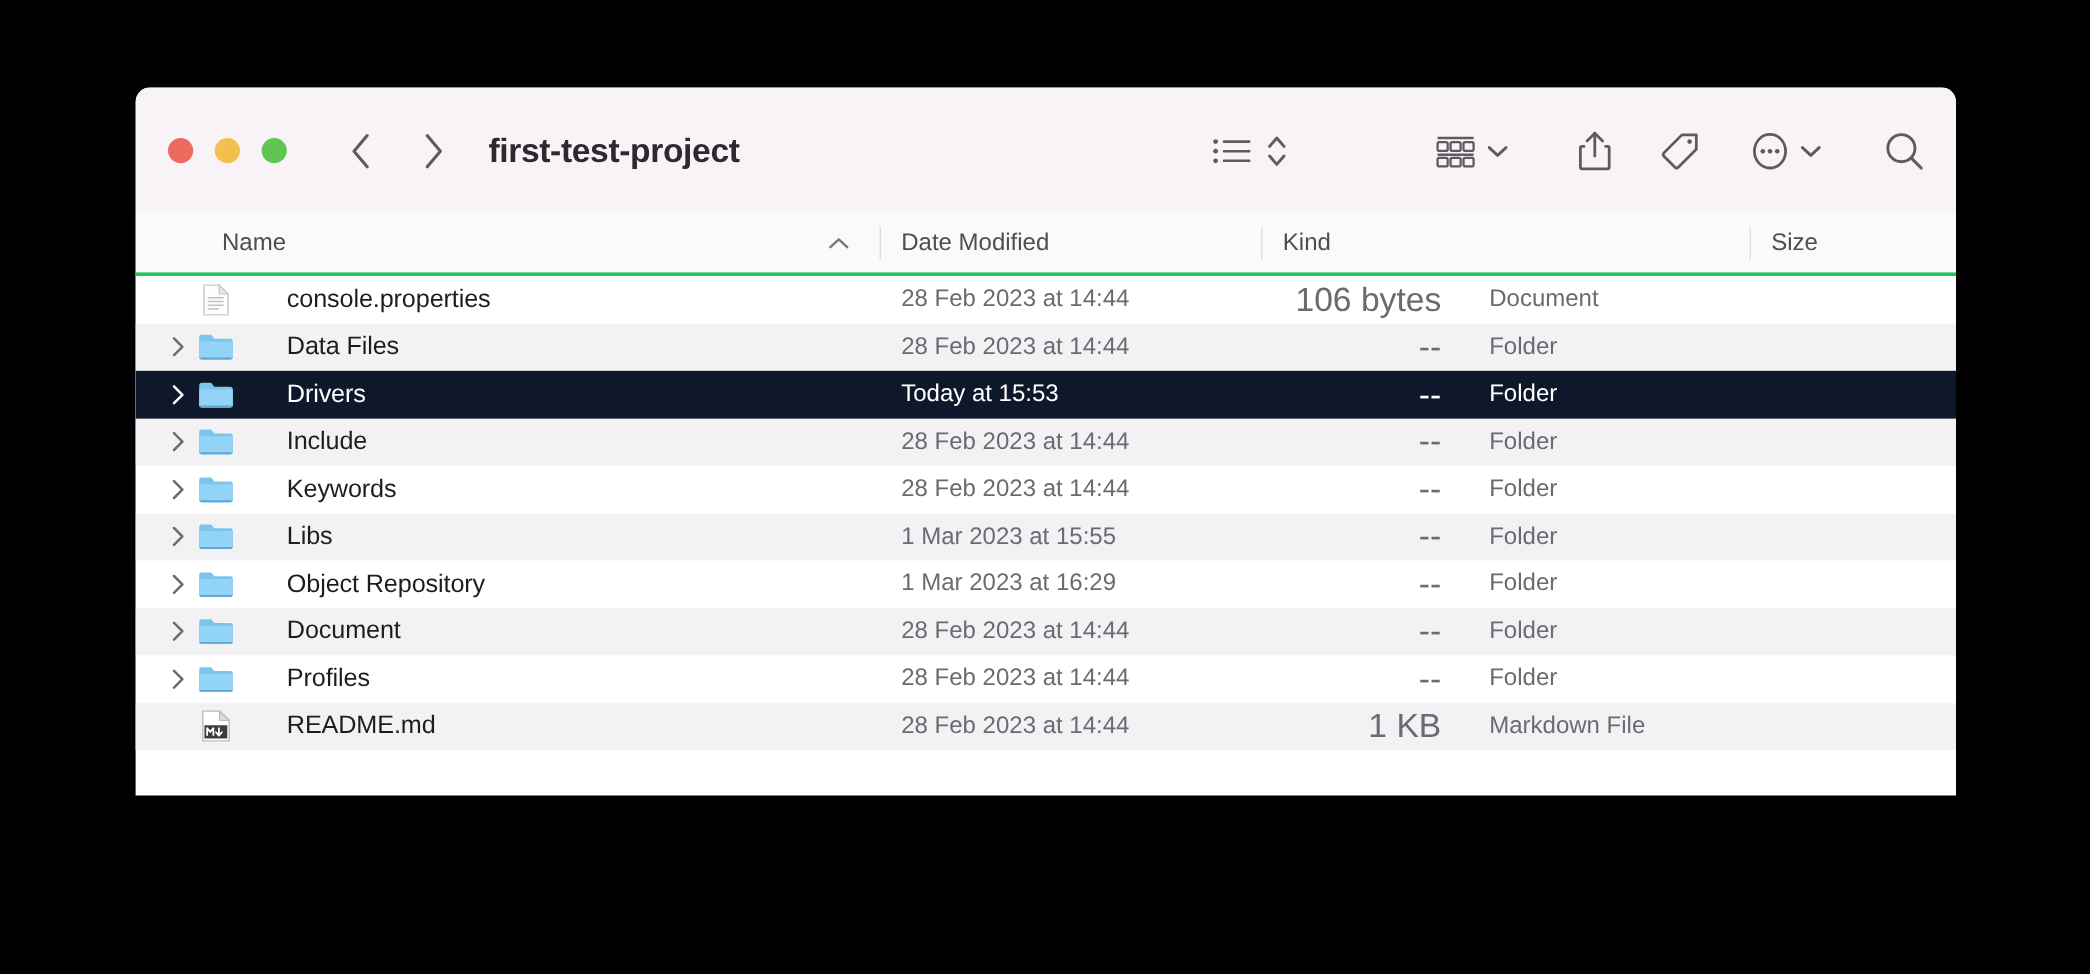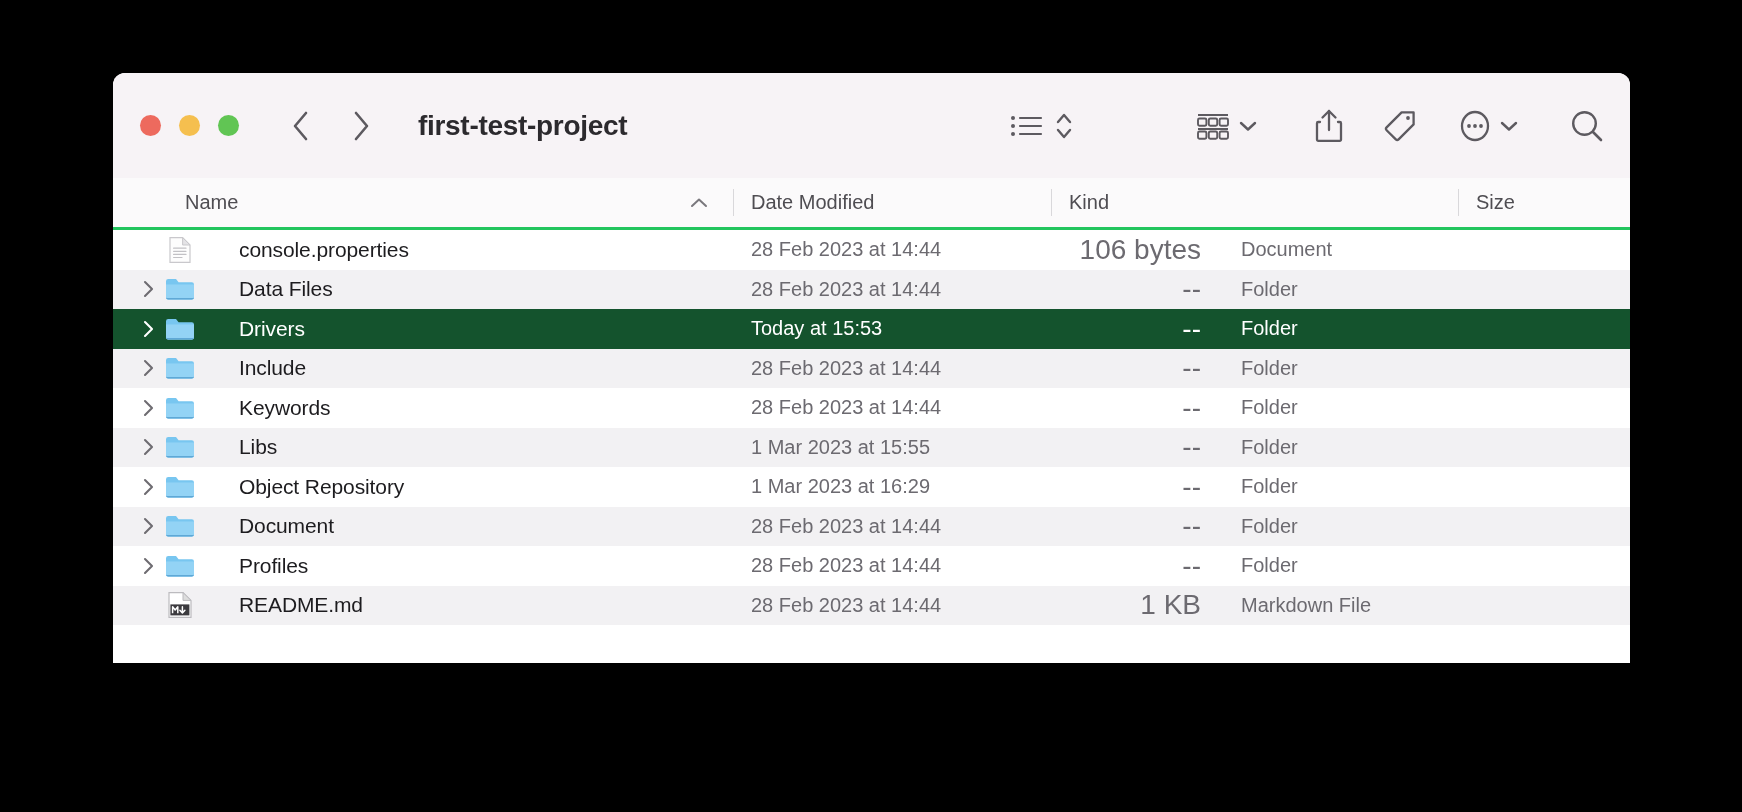--- a/index.html
+++ b/index.html
@@ -37,21 +37,21 @@
   .light.max     { background:#61c554; }
 
   .nav-arrows { display:flex; gap:35px; margin-left:48px; align-items:center; }
   .nav-btn {
     width:26px; height:34px;
     display:flex; align-items:center; justify-content:center;
     color:#5d5a60;
   }
 
   .window-title {
-    margin-left:44px;
+    margin-left:33px;
     font-size:28px;
     font-weight:bold;
     color:#2c2a2e;
     letter-spacing:-0.3px;
     white-space:nowrap;
   }
 
   .toolbar-right {
     position:absolute;
     right:26px; top:0; bottom:0;
@@ -112,21 +112,21 @@
 
   .row {
     height:39.5px;
     display:flex;
     align-items:center;
     font-size:21px;
     color:#1d1c1f;
     position:relative;
   }
   .row.alt { background:#f2f1f3; }
-  .row.selected { background:#14532d; color:#ffffff; }
+  .row.selected { background:#0f172a; color:#ffffff; }
 
   .cell-name {
     width:620px;
     display:flex;
     align-items:center;
     padding-left:24px;
   }
   .disclosure {
     width:22px;
     display:flex; align-items:center; justify-content:center;

